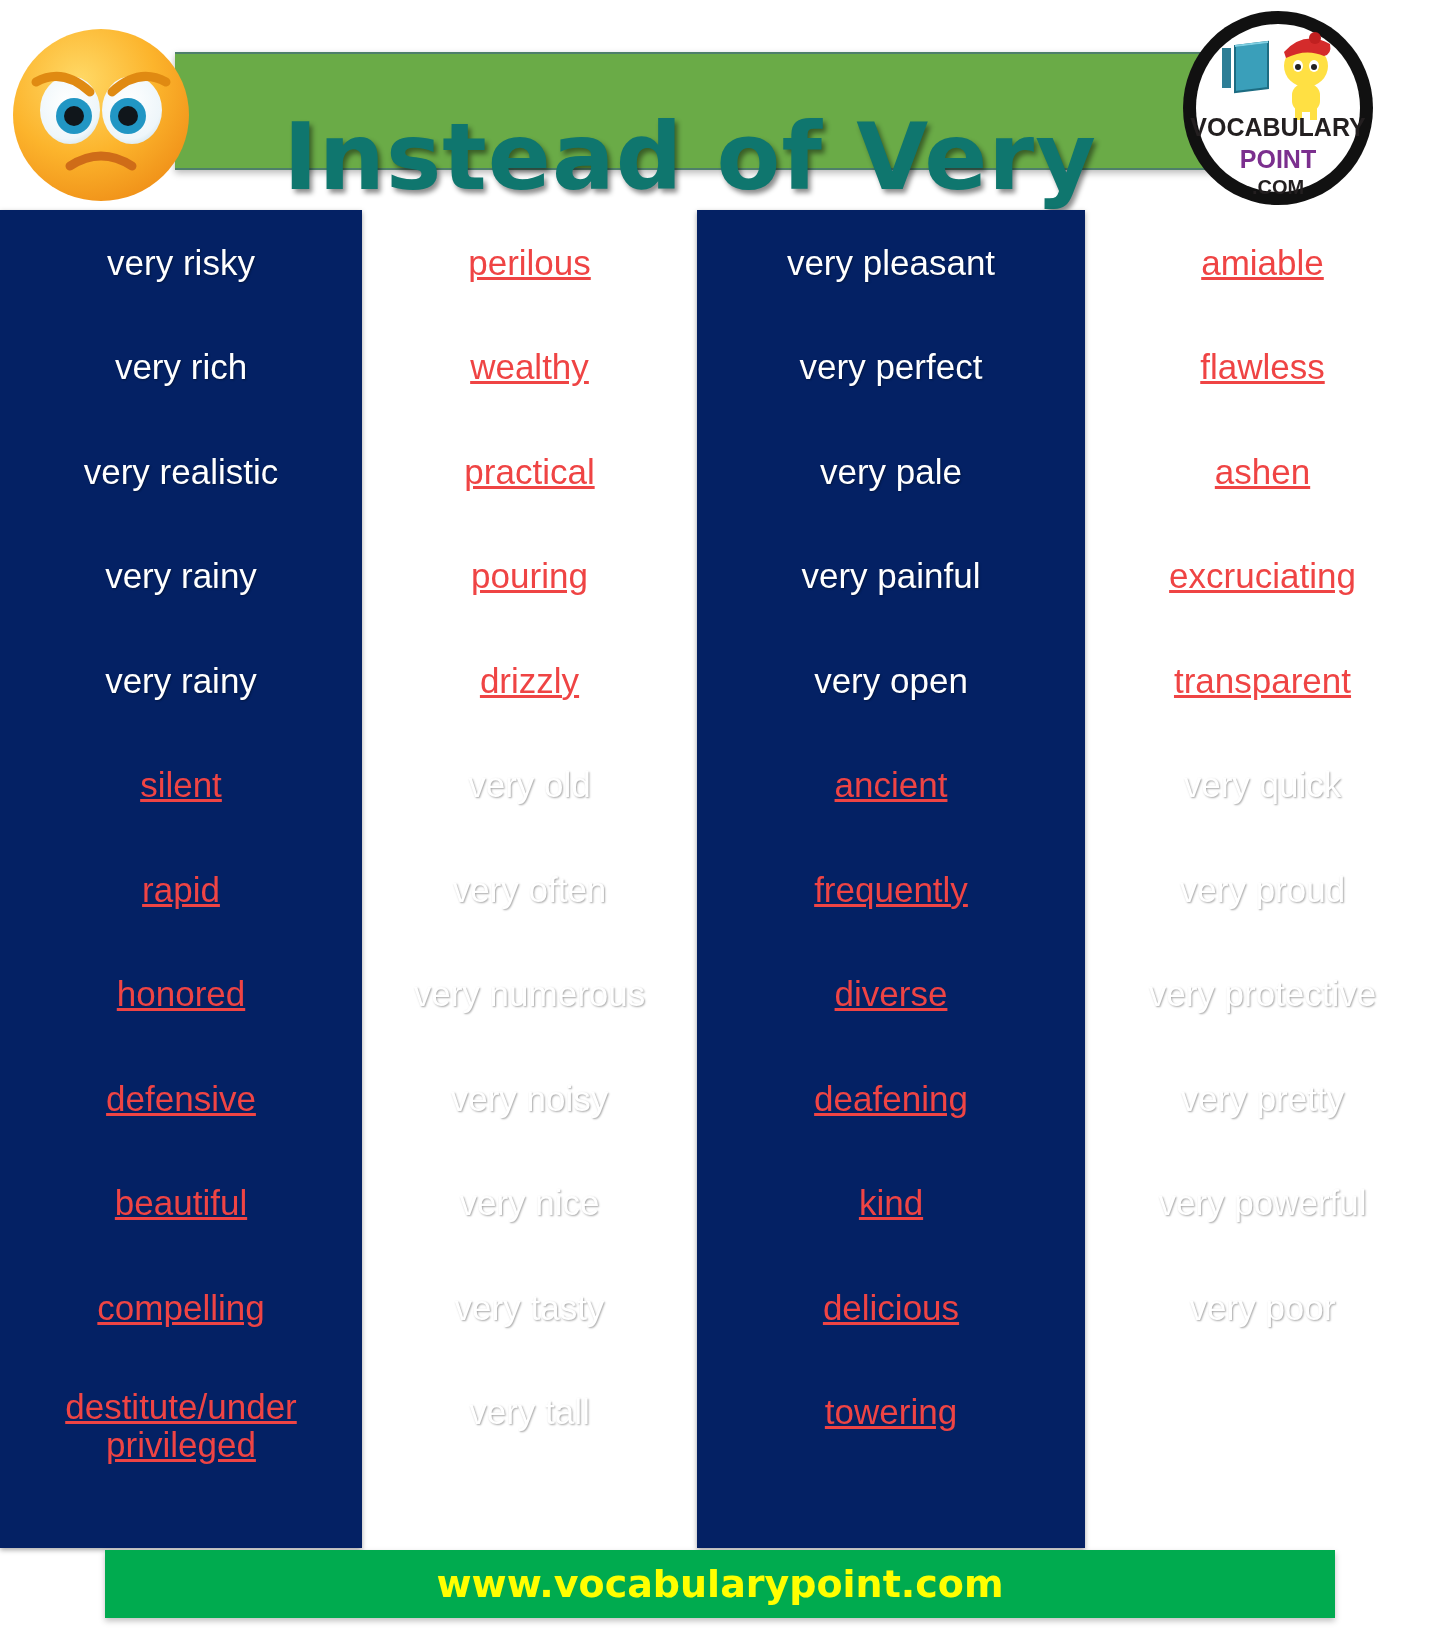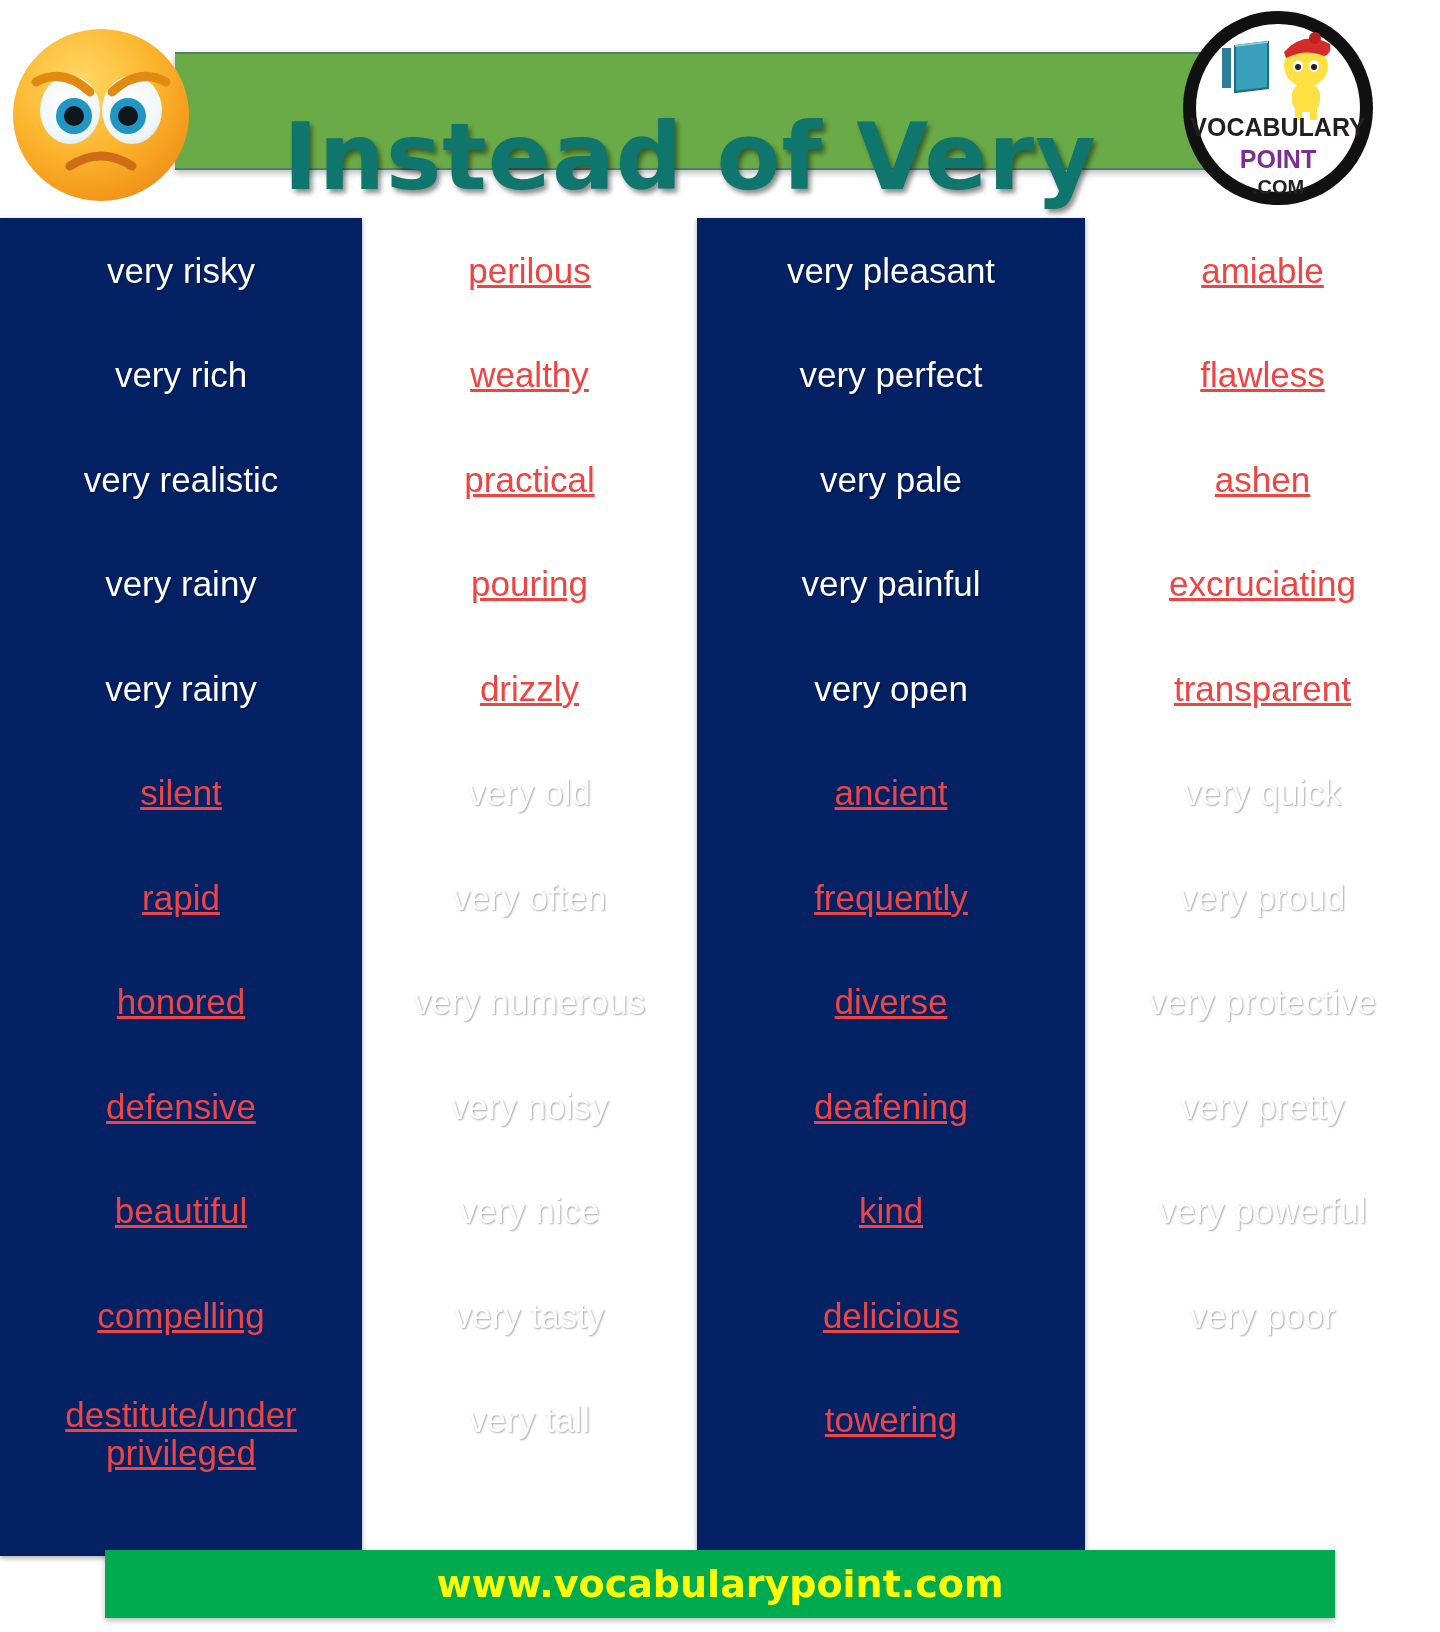--- a/index.html
+++ b/index.html
@@ -35,21 +35,21 @@
 
   
   #emoji {
     position:absolute; left:8px; top:20px; width:186px; height:186px;
   }
 
   
   #logo { position:absolute; left:1180px; top:8px; width:196px; height:200px; }
 
   
-  #table { position:absolute; left:0; top:218px; width:1201px; height:1338px;padding-left:43px; }
+  #table { position:absolute; left:0; top:210px; width:1201px; height:1338px;padding-left:43px; }
   .col-band {
     position:absolute; top:0; height:1338px;
     background:#042164;
     box-shadow:0 2px 5px rgba(0,0,0,.35);
   }
   #band-1 { left:0px;   width:362px; }
   #band-2 { left:697px; width:388px; }
 
   .grid {
     position:absolute; left:0; top:0; width:1440px; height:1338px;

